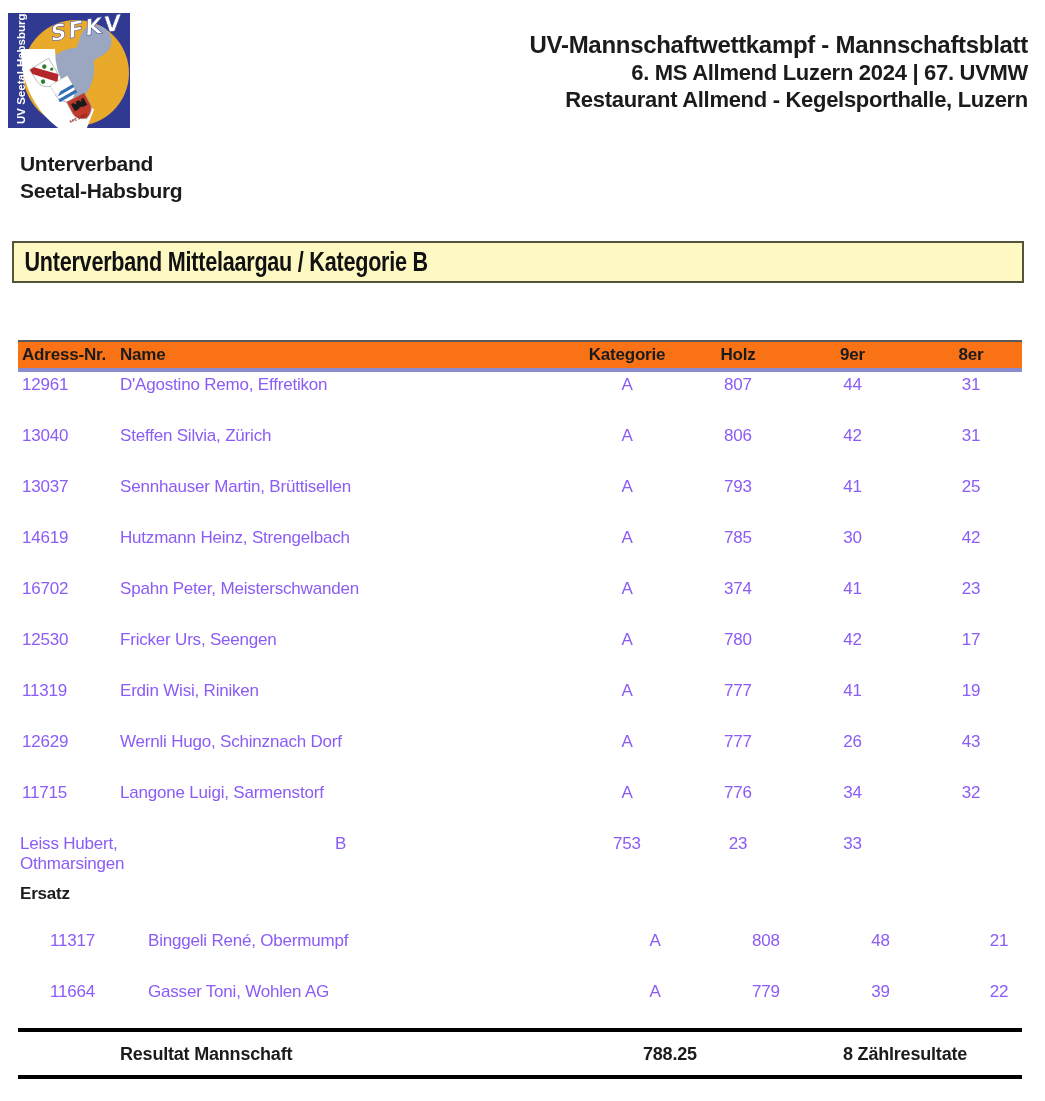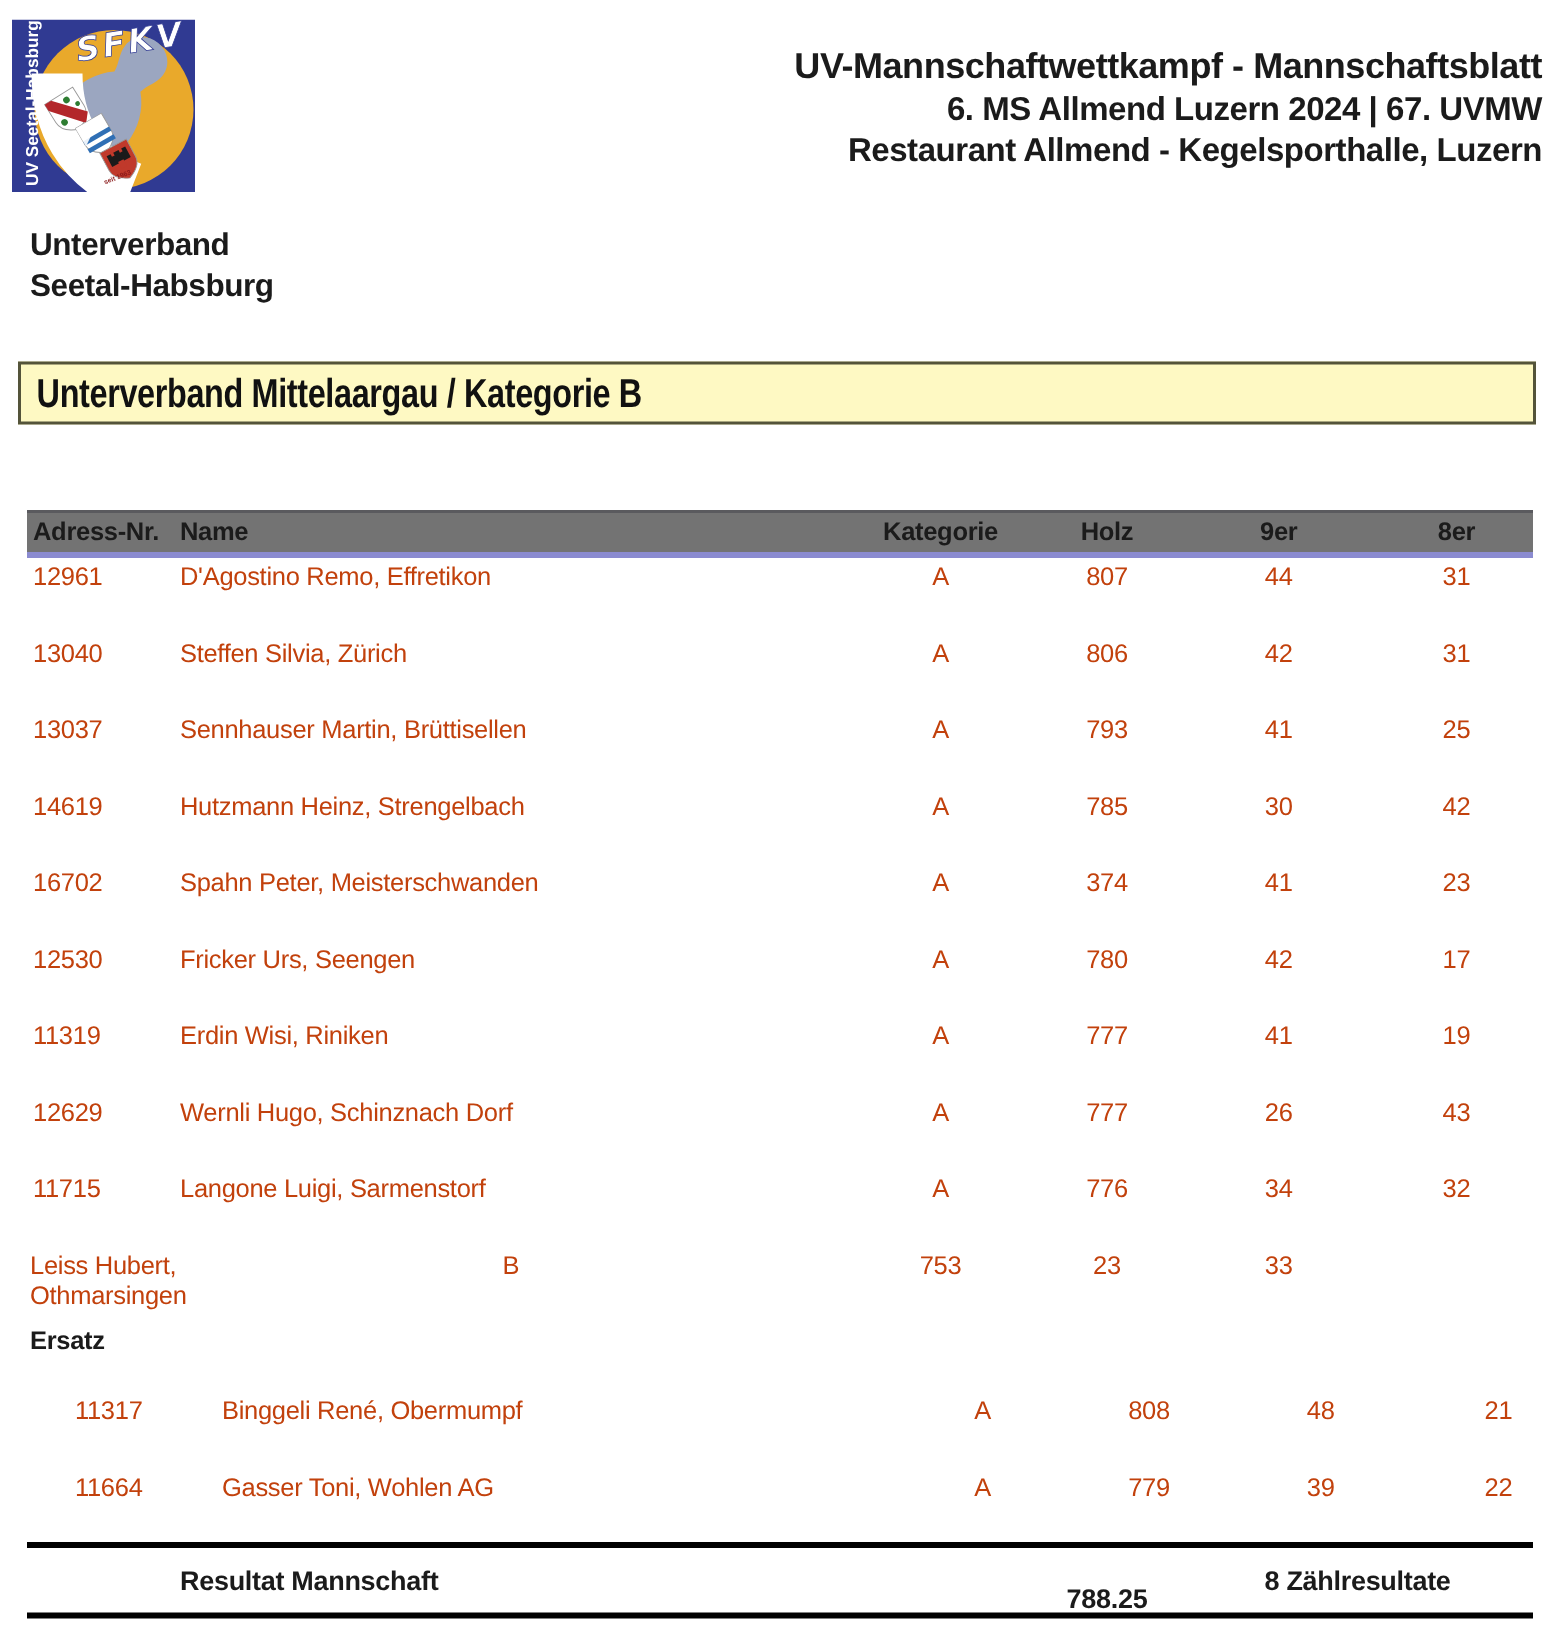--- a/index.html
+++ b/index.html
@@ -29,46 +29,46 @@
   }
   .banner-text{
     font-size:27px;font-weight:bold;color:#111;padding-left:13px;
     transform:scaleX(0.80);transform-origin:left center;white-space:nowrap;
     letter-spacing:-0.3px;
   }
   
   .rule-top{position:absolute;left:18px;top:340px;width:1004px;height:2px;background:#5a5a5e;}
   .rule-blue{position:absolute;left:18px;top:368px;width:1004px;height:4px;background:#8b8bd0;}
   .thead{
-    position:absolute;left:18px;top:342px;width:1004px;height:26px;background:#737373;
+    position:absolute;left:18px;top:342px;width:1004px;height:26px;background:#f97316;
     display:grid;grid-template-columns:100px 445px 128px 94px 135px 102px;
     align-items:center;font-weight:bold;font-size:17px;letter-spacing:-0.2px;
   }
   .tbody{position:absolute;left:18px;top:372px;width:1004px;}
   .tbody.ersatz{top:928px;margin-left:28px;}
   .trow{
     height:51px;display:grid;grid-template-columns:100px 445px 128px 94px 135px 102px;
-    font-size:17px;letter-spacing:-0.2px;color:#c2410c;
+    font-size:17px;letter-spacing:-0.2px;color:#8b5cf6;
   }
   .trow .cell{padding-top:3px;line-height:20px;}
   .cell.c1{padding-left:4px;}
   .cell.c2{padding-left:2px;}
   .cell.c3,.cell.c4,.cell.c5,.cell.c6{text-align:center;}
   .thead .cell{padding-top:0;}
   .ersatz-label{
     position:absolute;left:20px;top:884px;font-size:17px;font-weight:bold;
     letter-spacing:-0.2px;
   }
   
   .foot-rule1{position:absolute;left:18px;top:1028px;width:1004px;height:4px;background:#000;}
   .foot-rule2{position:absolute;left:18px;top:1075px;width:1004px;height:4px;background:#000;}
   .foot-row{position:absolute;left:18px;top:1044px;width:1004px;height:24px;
     font-size:18px;font-weight:bold;letter-spacing:-0.2px;}
   .foot-label{position:absolute;left:102px;top:0;}
-  .foot-value{position:absolute;left:625px;width:190px;top:12px;text-align:center;}
+  .foot-value{position:absolute;left:625px;width:190px;top:0;text-align:left;}
   .foot-count{position:absolute;left:825px;top:0;white-space:nowrap;}
 </style>
 </head>
 <body>
 
 <div class="page">
 
   <div class="logo">
     <svg width="122" height="115" viewBox="0 0 122 115">
       <rect x="0" y="0" width="122" height="115" fill="#303a92"></rect>

